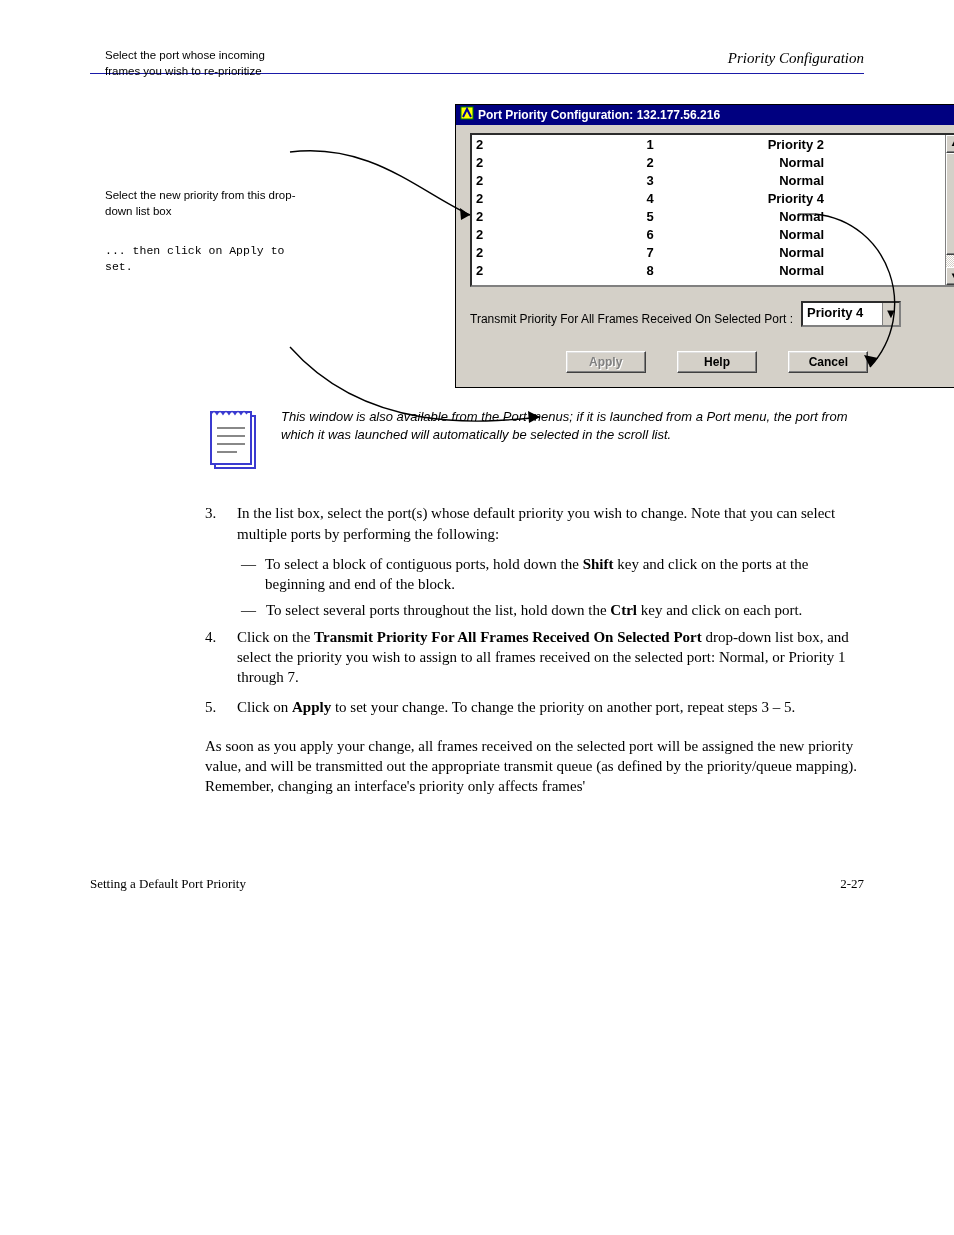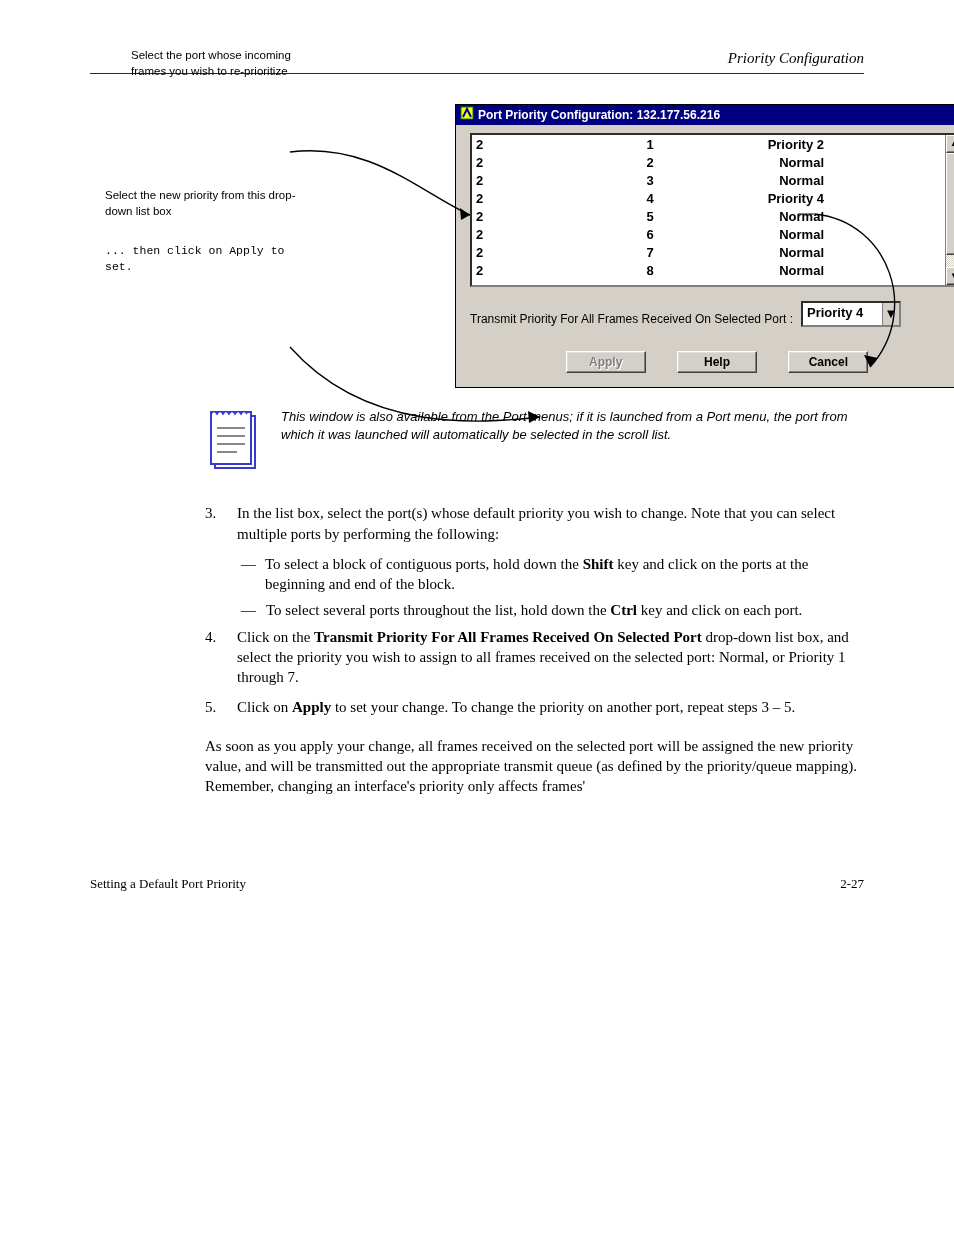--- a/index.html
+++ b/index.html
@@ -305,21 +305,21 @@
           <div class="btn-row">
             <span class="wbtn disabled">Apply</span>
             <span class="wbtn">Help</span>
             <span class="wbtn">Cancel</span>
           </div>
         </div>
       </div>
     </div>
 
     <div style="position:relative; height:0;">
-      <div style="position:absolute; top:-340px; left:-100px; width:195px; font-size:11.5px; font-family: Arial, sans-serif; margin-left: 26px;">Select the port whose incoming frames you wish to re-prioritize</div>
+      <div style="position:absolute; top:-340px; left:-100px; width:195px; font-size:11.5px; font-family: Arial, sans-serif;">Select the port whose incoming frames you wish to re-prioritize</div>
       <div style="position:absolute; top:-145px; left:-100px; width:195px; font-size:11.5px; font-family: Liberation Mono, monospace;">... then click on Apply to set.</div>
       <div style="position:absolute; top:-200px; left:-100px; width:195px; font-size:11.5px; font-family: Arial, sans-serif;">Select the new priority from this drop-down list box</div>
     </div>
 
 
     <div class="note-row">
       <div class="note-icon">
         <svg width="56" height="72" viewBox="0 0 56 72">
           <rect x="10" y="14" width="40" height="52" fill="#fff" stroke="#3a3ad0" stroke-width="2"></rect>
           <rect x="6" y="10" width="40" height="52" fill="#fff" stroke="#3a3ad0" stroke-width="2"></rect>

